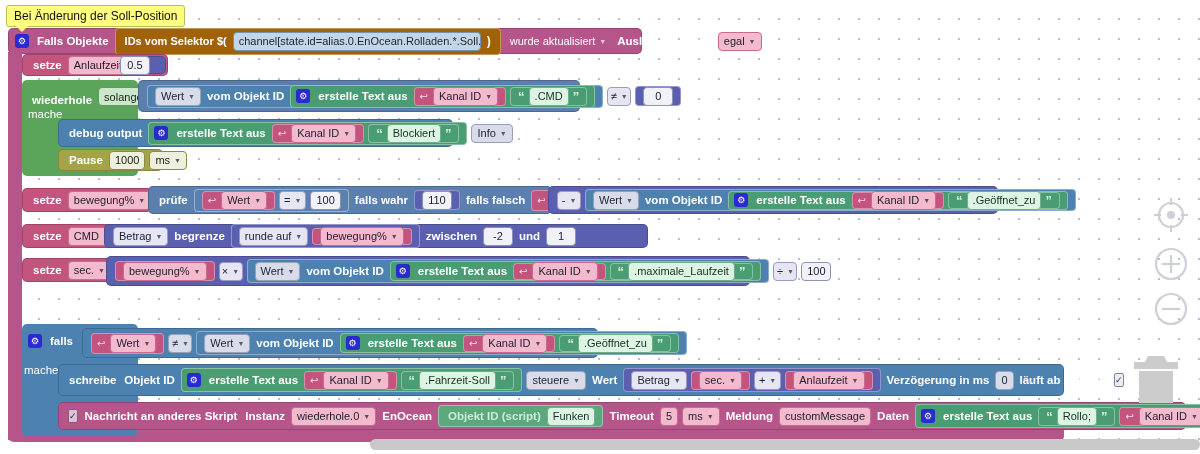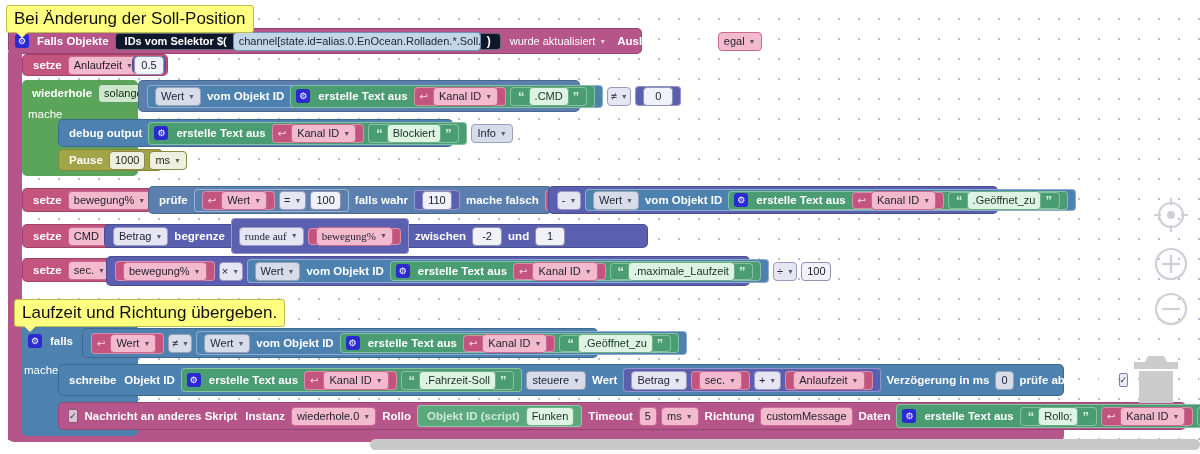--- a/index.html
+++ b/index.html
@@ -62,21 +62,21 @@
   .quote{color:#d9f0e1;font-size:13px;font-weight:bold;padding:0 2px;}
   .gear{
     width:14px;height:14px;border-radius:3px;background:#2a2ad0;
     display:inline-flex;align-items:center;justify-content:center;
     color:#fff;font-size:9px;margin-right:4px;flex:none;
   }
   .varicon{color:#ffd9e6;font-size:10px;margin-right:3px;}
   
   .balloon{
     position:absolute;background:#ffff80;border:1px solid #bdbd52;
-    color:#111;border-radius:3px;padding:3px 7px;font-size:17px;
+    color:#111;border-radius:3px;padding:3px 7px;font-size:12px;
     white-space:nowrap;z-index:40;
   }
   .balloon:after{
     content:"";position:absolute;left:9px;bottom:-6px;
     border-left:6px solid transparent;border-right:6px solid transparent;
     border-top:6px solid #ffff80;
   }
   
   .cbx{
     width:12px;height:12px;background:#e9ecf3;border:1px solid #7d84a0;
@@ -103,21 +103,21 @@
 
 <div id="workspace">
 
   <div class="balloon" style="left:6px;top:5px;">
     <span>Bei Änderung der Soll-Position</span>
   </div>
 
   <div class="blk" style="left:8px;top:28px;width:634px;height:26px;background:#b5558a;">
     <span class="gear">⚙</span>
     <span class="lbl">Falls Objekte</span>
-    <span class="vb obj" style="height:17px;background:#0f172a;">
+    <span class="vb obj" style="height:27px;background:#a16207;">
       <span class="lbl" style="font-size:11px;">IDs vom Selektor $(</span>
       <span class="fld ghost" style="background:#c3d6e6;border-color:#6f95b4;max-width:236px;overflow:hidden;">channel[state.id=alias.0.EnOcean.Rolladen.*.Soll...</span>
       <span class="lbl" style="font-size:12px;">)</span>
     </span>
     <span class="fld" style="background:#b5558a;border:none;color:#fff;">
       <span>wurde aktualisiert</span>
       <span class="car">▼</span>
     </span>
     <span class="lbl">Auslösung durch</span>
     <span class="fld pink">
@@ -130,26 +130,26 @@
   <div style="position:absolute;left:8px;top:428px;width:1056px;height:14px;background:#b5558a;border-radius:0 0 6px 6px;"></div>
 
   <div class="blk" style="left:22px;top:54px;width:146px;height:22px;background:#c2547e;">
     <span class="lbl">setze</span>
     <span class="fld pink">
       <span>Anlaufzeit</span>
       <span class="car">▼</span>
     </span>
     <span class="lbl">auf</span>
   </div>
-  <div class="blk" style="left:132px;top:56px;width:34px;height:18px;background:#5b5fb0;padding:0 13px;justify-content:center;text-decoration:underline;">
+  <div class="blk" style="left:132px;top:56px;width:34px;height:18px;background:#5b5fb0;padding:0 13px;justify-content:flex-end;text-decoration:underline;">
     <span class="fld num">0.5</span>
   </div>
 
   <div style="position:absolute;left:22px;top:80px;width:116px;height:96px;background:#5ba55b;border-radius:5px;"></div>
-  <div style="position:absolute;left:22px;top:80px;height:26px;display:flex;align-items:center;padding-left:6px;color:#fff;">
+  <div style="position:absolute;left:22px;top:80px;height:26px;display:flex;align-items:flex-end;padding-left:6px;color:#fff;">
     <span class="lbl">wiederhole</span>
     <span class="fld" style="background:#cde7cd;border-color:#5f9a5f;color:#13260f;">
       <span>solange</span>
       <span class="car">▼</span>
     </span>
   </div>
   <div style="position:absolute;left:28px;top:108px;color:#fff;">mache</div>
 
   <div class="blk" style="left:138px;top:80px;width:442px;height:32px;background:#5b7fae;">
     <span class="vb obj">
@@ -239,21 +239,21 @@
       <span class="fld lav tinyop">
         <span>=</span>
         <span class="car">▼</span>
       </span>
       <span class="fld num">100</span>
     </span>
     <span class="lbl">falls wahr</span>
     <span class="vb math" style="height:20px;">
       <span class="fld num">110</span>
     </span>
-    <span class="lbl">mache falsch</span>
+    <span class="lbl">falls falsch</span>
     <span class="vb var" style="height:21px;">
       <span class="varicon">↩</span>
       <span class="fld pink">
         <span>Wert</span>
         <span class="car">▼</span>
       </span>
     </span>
   </div>
 
   <div class="blk" style="left:548px;top:186px;width:450px;height:28px;background:#5b5fb0;">
@@ -293,21 +293,21 @@
       <span class="car">▼</span>
     </span>
     <span class="lbl">auf</span>
   </div>
   <div class="blk" style="left:104px;top:224px;width:544px;height:24px;background:#5b5fb0;">
     <span class="fld lav">
       <span>Betrag</span>
       <span class="car">▼</span>
     </span>
     <span class="lbl">begrenze</span>
-    <span class="vb math" style="height:36px;font-family:Liberation Serif, serif;">
+    <span class="vb math" style="height:24px;">
       <span class="fld lav">
         <span>runde auf</span>
         <span class="car">▼</span>
       </span>
       <span class="vb var" style="height:17px;">
         <span class="fld pink">
           <span>bewegung%</span>
           <span class="car">▼</span>
         </span>
       </span>
@@ -360,23 +360,20 @@
         </span>
       </span>
     </span>
     <span class="fld lav tinyop">
       <span>÷</span>
       <span class="car">▼</span>
     </span>
     <span class="fld num">100</span>
   </div>
 
-  <div class="balloon" style="left:14px;top:299px;">
-    <span>Laufzeit und Richtung übergeben.</span>
-  </div>
 
   <div style="position:absolute;left:22px;top:324px;width:116px;height:112px;background:#4d82b0;border-radius:5px;"></div>
   <div style="position:absolute;left:22px;top:328px;height:26px;display:flex;align-items:center;padding-left:6px;">
     <span class="gear">⚙</span>
     <span class="lbl">falls</span>
   </div>
   <div style="position:absolute;left:24px;top:364px;color:#fff;">mache</div>
 
   <div class="blk" style="left:82px;top:328px;width:516px;height:30px;background:#4d82b0;">
     <span class="vb var" style="height:21px;">
@@ -456,46 +453,46 @@
       </span>
       <span class="vb var" style="height:19px;">
         <span class="fld pink">
           <span>Anlaufzeit</span>
           <span class="car">▼</span>
         </span>
       </span>
     </span>
     <span class="lbl">Verzögerung in ms</span>
     <span class="fld ghost">0</span>
-    <span class="lbl">prüfe ab in (sek.)</span>
+    <span class="lbl">läuft ab in (sek.)</span>
     <span class="cbx">✓</span>
     <span class="lbl">löschen falls läuft</span>
     <span class="cbx blank">✓</span>
   </div>
 
   <div class="blk" style="left:58px;top:402px;width:1128px;height:28px;background:#b5558a;">
     <span class="cbx" style="background:#dcc3d3;border-color:#8c5a76;">✓</span>
     <span class="lbl">Nachricht an anderes Skript</span>
     <span class="lbl">Instanz</span>
     <span class="fld pink">
       <span>wiederhole.0</span>
       <span class="car">▼</span>
     </span>
-    <span class="lbl">Rollo</span>
+    <span class="lbl">EnOcean</span>
     <span class="vb txt" style="height:22px;background:#5aa87c;text-align:center;">
       <span class="lbl" style="color:#cfe9d8;">Objekt ID (script)</span>
       <span class="fld mint">Funken</span>
     </span>
     <span class="lbl">Timeout</span>
     <span class="fld pink">5</span>
     <span class="fld pink">
       <span>ms</span>
       <span class="car">▼</span>
     </span>
-    <span class="lbl">Richtung</span>
+    <span class="lbl">Meldung</span>
     <span class="fld pink">customMessage</span>
     <span class="lbl">Daten</span>
     <span class="vb txt" style="height:24px;">
       <span class="gear">⚙</span>
       <span class="lbl">erstelle Text aus</span>
       <span class="vb txt" style="height:19px;">
         <span class="quote">“</span>
         <span class="fld mint">Rollo;</span>
         <span class="quote">”</span>
       </span>

